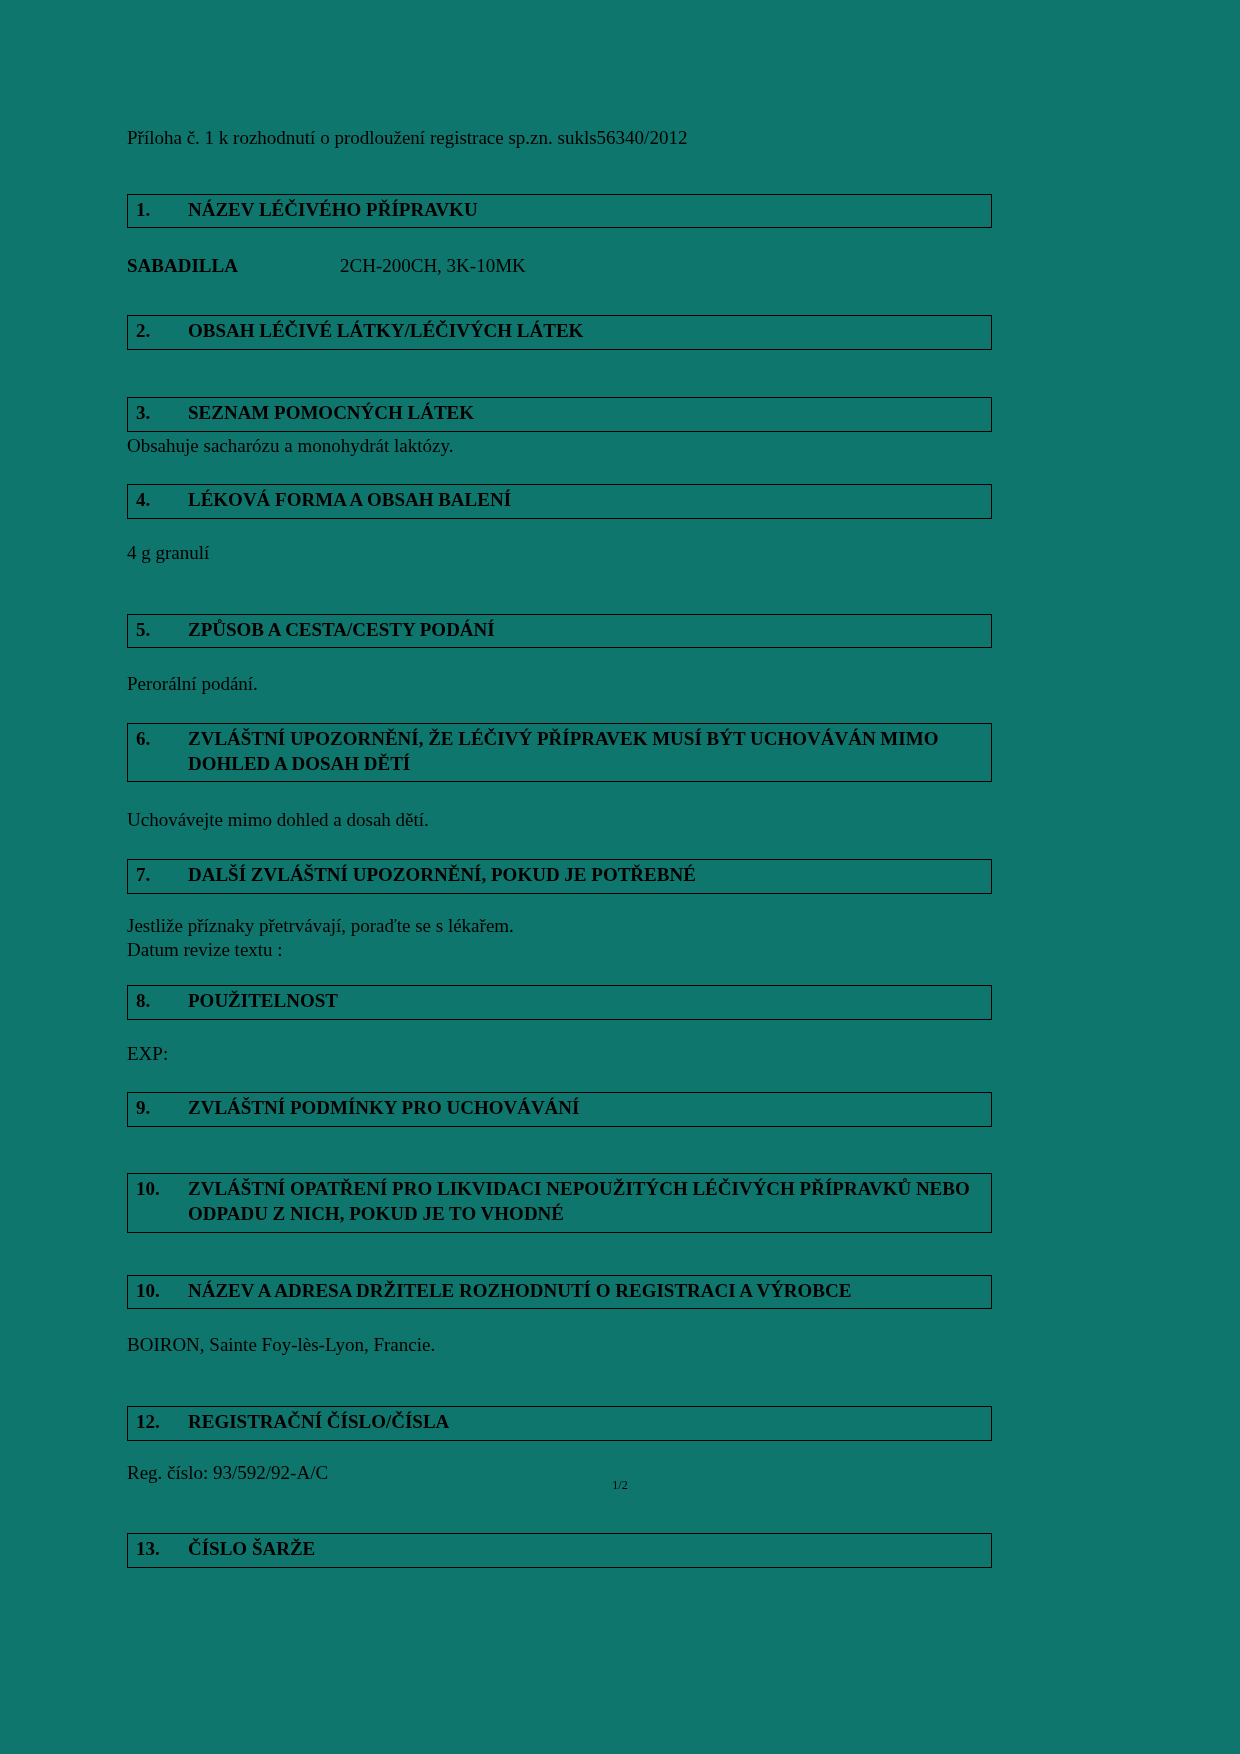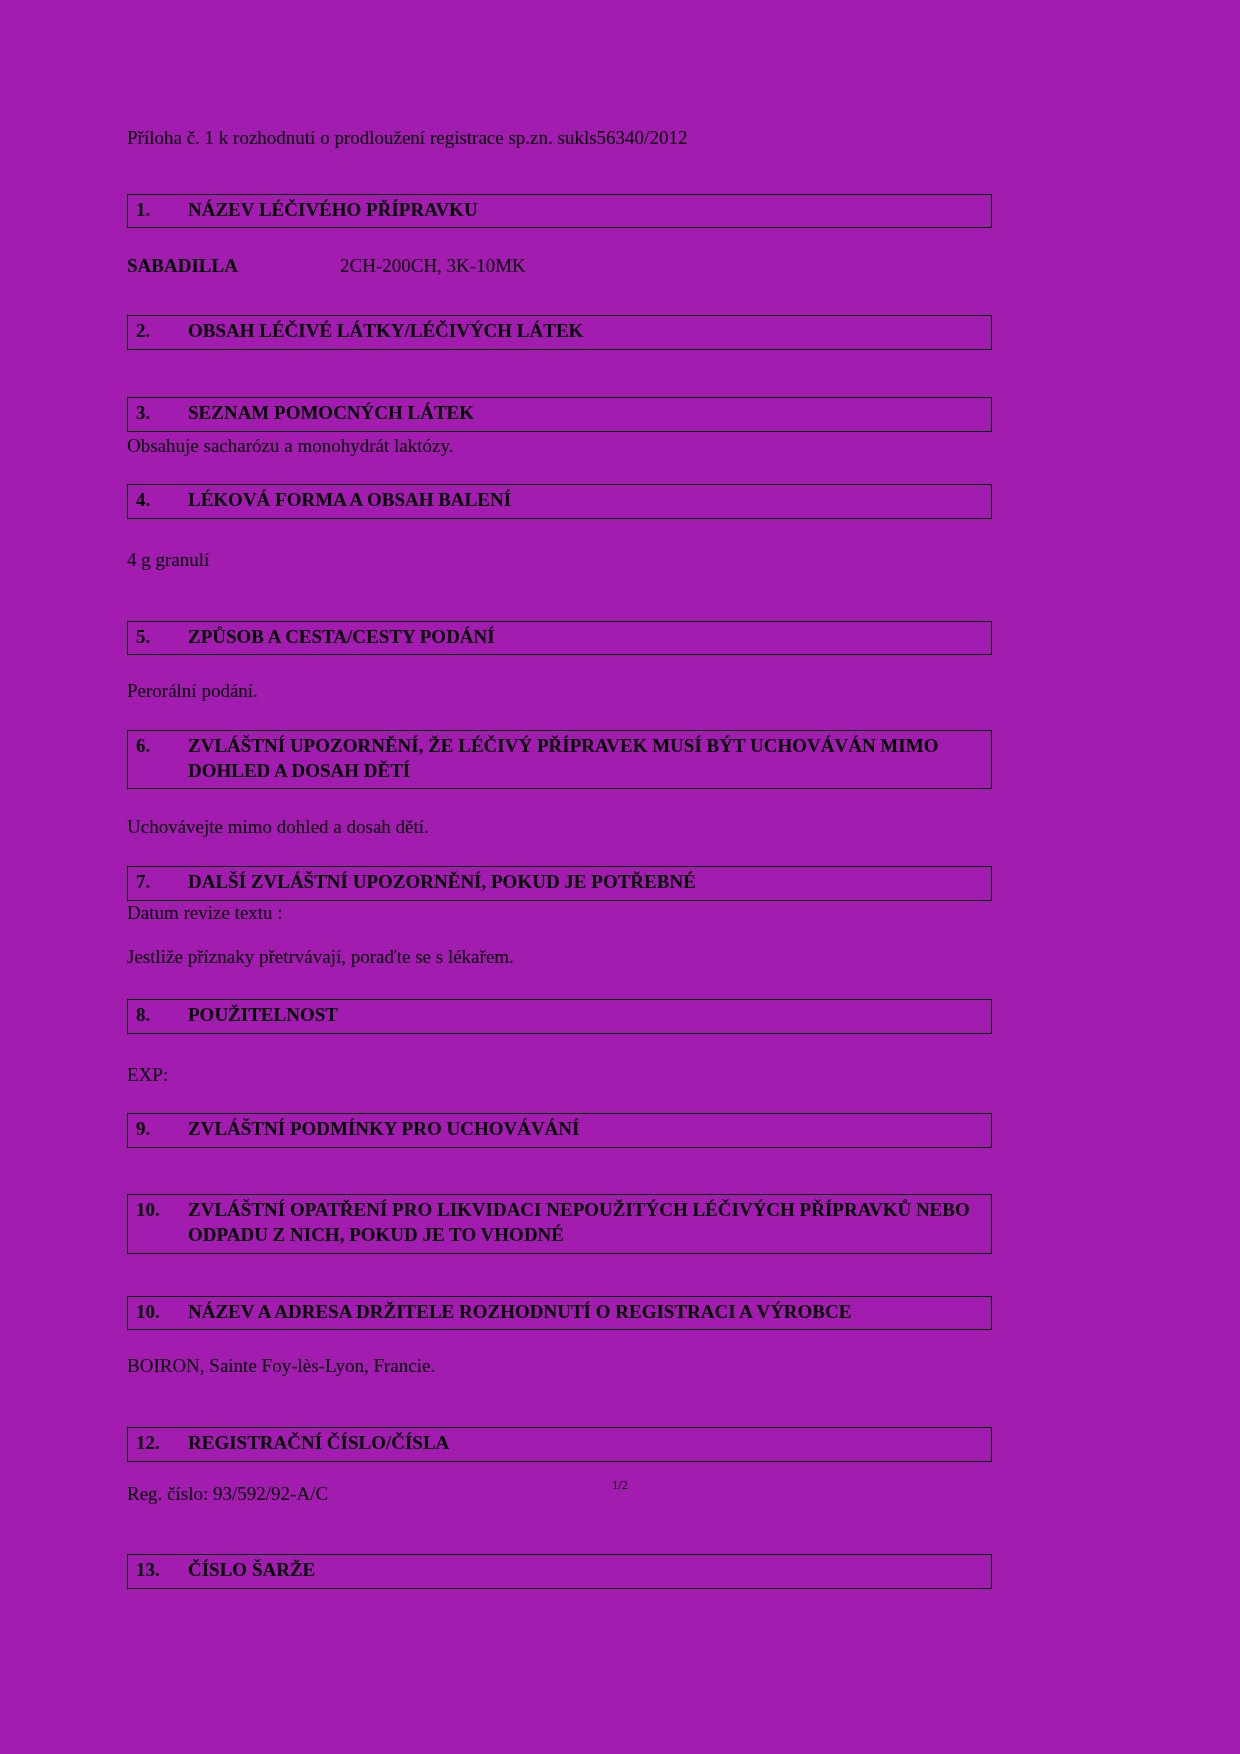--- a/index.html
+++ b/index.html
@@ -1,18 +1,18 @@
 <!DOCTYPE html>
 <html><head>
 <meta charset="utf-8">
 <style>
   * { margin:0; padding:0; box-sizing:border-box; }
   html,body { background:#e8e8e8; }
   .page {
-    width:1240px; height:1754px; background:#a21caf; position:relative;
+    width:1240px; height:1754px; background:#0f766e; position:relative;
     font-family:"Liberation Serif", serif; font-size:19px; color:#000;
     margin:0 auto; overflow:hidden;
   }
   .content { position:absolute; left:127px; top:0; width:865px; }
   .header-note { margin-top:126px; line-height:1.25; }
   .sec-box {
     border:1px solid #000; display:flex; align-items:flex-start;
     padding:3px 8px 5px 8px; font-weight:bold; line-height:1.3;
   }
   .sec-num { width:52px; flex-shrink:0; }
@@ -23,21 +23,21 @@
   .footer {
     position:absolute; left:0; right:0; top:1478px; text-align:center;
     font-size:12px; font-family:"Liberation Serif", serif;
   }
   
   .mt-a { margin-top:44px; }
   .mt-b { margin-top:26px; }
   .mt-c { margin-top:36px; }
   .mt-d { margin-top:47px; }
   .mt-e { margin-top:2px; }
-  .mt-f { margin-top:29px; }
+  .mt-f { margin-top:22px; }
   .mt-g { margin-top:48px; }
   .mt-h { margin-top:24px; }
   .mt-i { margin-top:20px; }
   .mt-j { margin-top:46px; }
   .mt-k { margin-top:42px; }
 </style>
 </head>
 <body>
 
 <div class="page">
@@ -80,22 +80,22 @@
     <div class="sec-box mt-b">
       <span class="sec-num">6.</span>
       <span class="sec-title">ZVLÁŠTNÍ UPOZORNĚNÍ, ŽE LÉČIVÝ PŘÍPRAVEK MUSÍ BÝT UCHOVÁVÁN MIMO DOHLED A DOSAH DĚTÍ</span>
     </div>
     <div class="para mt-b">Uchovávejte mimo dohled a dosah dětí.</div>
 
     <div class="sec-box mt-b">
       <span class="sec-num">7.</span>
       <span class="sec-title">DALŠÍ ZVLÁŠTNÍ UPOZORNĚNÍ, POKUD JE POTŘEBNÉ</span>
     </div>
+    <div class="para mt-i">Jestliže příznaky přetrvávají, poraďte se s lékařem.</div>
     <div class="para">Datum revize textu :</div>
-    <div class="para mt-i">Jestliže příznaky přetrvávají, poraďte se s lékařem.</div>
 
     <div class="sec-box mt-f">
       <span class="sec-num">8.</span>
       <span class="sec-title">POUŽITELNOST</span>
     </div>
     <div class="para mt-f">EXP:</div>
 
     <div class="sec-box mt-b">
       <span class="sec-num">9.</span>
       <span class="sec-title">ZVLÁŠTNÍ PODMÍNKY PRO UCHOVÁVÁNÍ</span>

